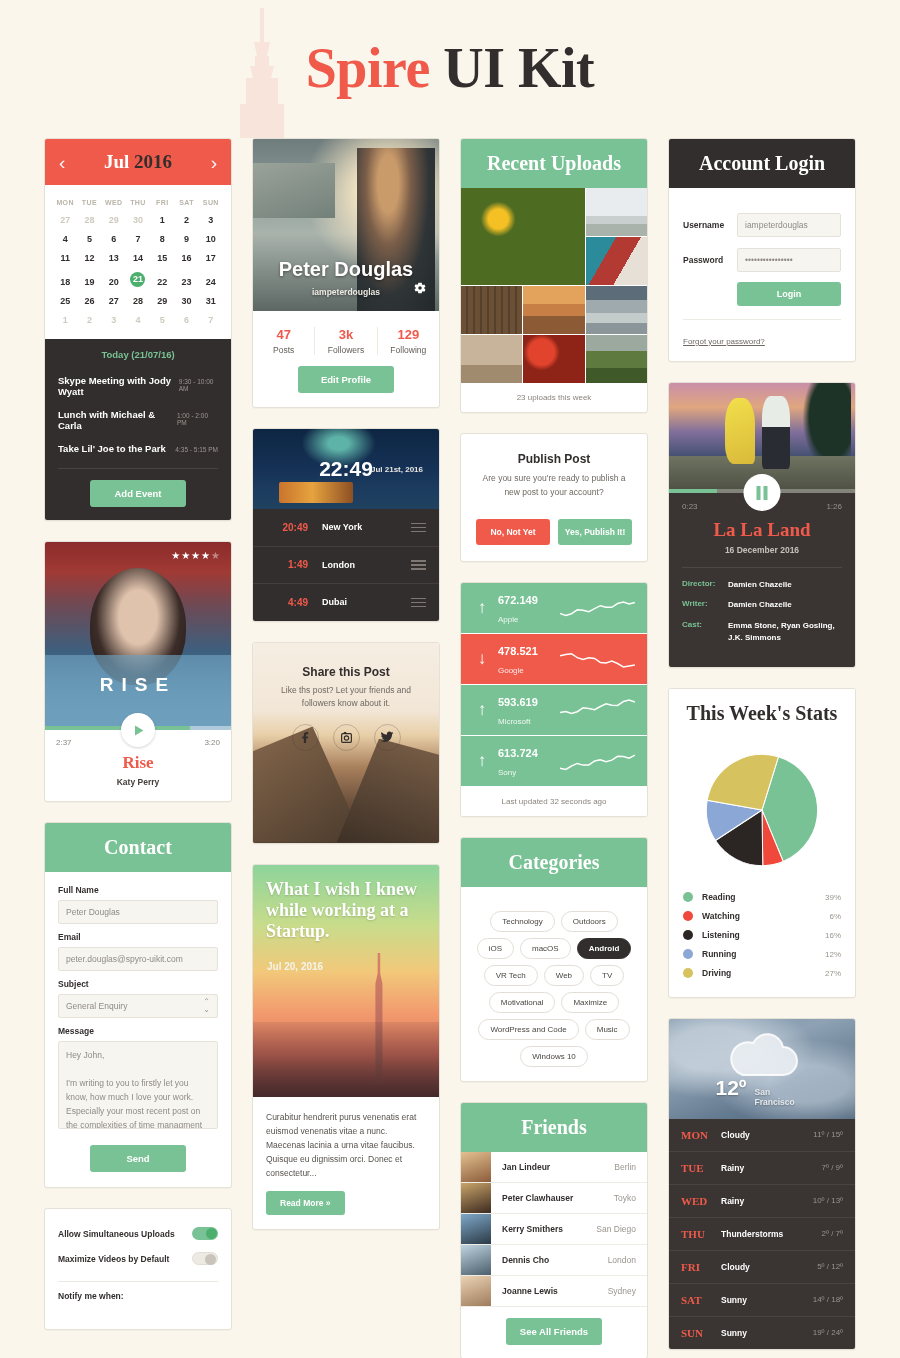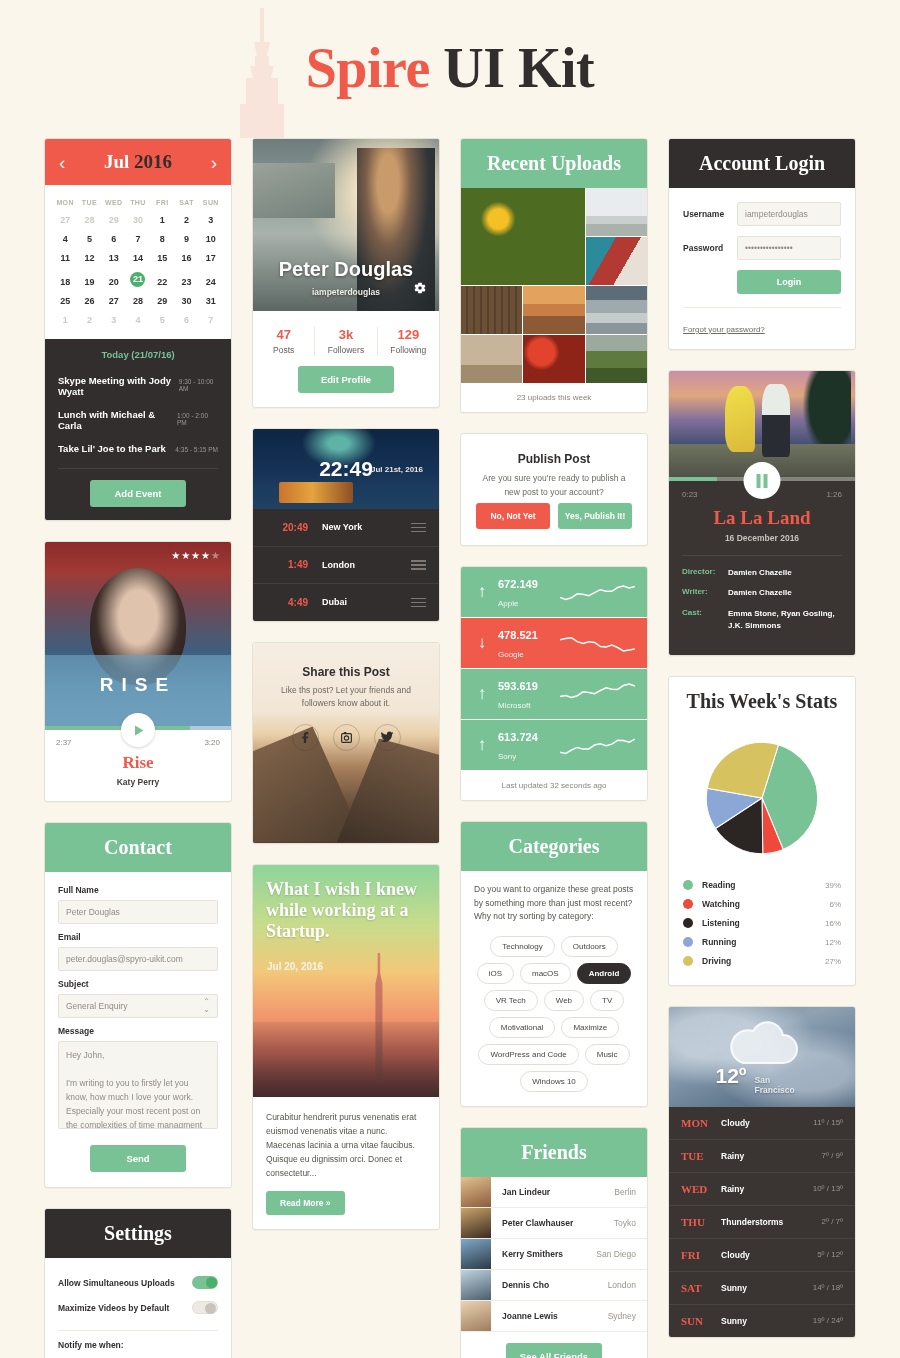--- a/index.html
+++ b/index.html
@@ -239,21 +239,21 @@
   
   .ug { display: grid; grid-template-columns: repeat(3, 1fr); grid-auto-rows: 48px; gap: 1px; background: #fff; }
   .ug .big { grid-column: span 2; grid-row: span 2; }
   .ug div { background-size: cover; background-position: center; }
   .up-foot { text-align: center; font-size: 8px; color: #8A857E; padding: 10px 0; }
 
   
   .pub { padding: 18px 15px 16px; text-align: center; }
   .pub-t { font-size: 12px; font-weight: bold; color: #322E2D; }
   .pub-s { font-size: 8.5px; color: #6E6962; line-height: 1.6; margin-top: 6px; }
-  .pub-btns { display: flex; gap: 8px; margin-top: 4px; }
+  .pub-btns { display: flex; gap: 8px; margin-top: 20px; }
   .pub-btns button { flex: 1; border: 0; border-radius: 3px; color: #fff; font-size: 8.5px;
                      font-weight: bold; padding: 8px 0; cursor: pointer;
                      font-family: "Liberation Sans", sans-serif;}
   .pub-no { background: #F05A4B; }
   .pub-yes { background: #79C295; }
 
   
   .stock { display: flex; align-items: center; padding: 7px 11px; margin-bottom: 1px; }
   .stock.up { background: #79C295; }
   .stock.down { background: #F05A4B; }
@@ -302,21 +302,21 @@
   .vid-title { text-align: center; color: #F05A4B; font-family: "Liberation Serif", serif;
                font-size: 19px; font-weight: bold; margin-top: 8px; }
   .vid-date { text-align: center; color: #C7C1BA; font-size: 8.5px; font-weight: bold; margin-top: 4px; }
   .vid-sep { border-top: 1px solid #4D4745; margin: 12px 0 11px; }
   .vid-meta { display: flex; margin-bottom: 8px; }
   .vid-meta .k { width: 46px; color: #79C295; font-size: 8px; font-weight: bold; flex: 0 0 46px; }
   .vid-meta .v { color: #fff; font-size: 8px; font-weight: bold; line-height: 1.55; }
 
   
   .login-body { padding: 14px 14px 13px; }
-  .login-row { display: flex; align-items: center; margin-bottom: 10px; }
+  .login-row { display: flex; align-items: center; margin-bottom: 10px; margin-top: 11px; }
   .login-row label { width: 54px; font-size: 8.5px; font-weight: bold; color: #322E2D; flex: 0 0 54px; }
   .login-row .inp { flex: 1; }
   .login-btn-wrap { padding-left: 54px; }
   .login-btn { background: #79C295; color: #fff; border: 0; border-radius: 3px; width: 100%;
                font-size: 9px; font-weight: bold; padding: 7px 0; cursor: pointer;
                font-family: "Liberation Sans", sans-serif;}
   .login-sep { border-top: 1px solid #EDEAE2; margin: 13px 0 10px; }
   .login-forgot { font-size: 8px; color: #6F6A64; text-decoration: underline; cursor: pointer; }
 
   
@@ -505,21 +505,20 @@
       <textarea class="inp ta" style="">Hey John,
 
 I'm writing to you to firstly let you know, how much I love your work. Especially your most recent post on the complexities of time managment software design...</textarea>
       <div class="send-wrap">
         <button class="btn btn-sm">Send</button>
       </div>
     </div>
   </div>
 
   <div class="card">
-    <div class="hdr hdr-dark">Settings</div>
     <div class="set-body">
       <div class="set-row">
         <span class="lbl">Allow Simultaneous Uploads</span>
         <span class="tg on">
             <i></i>
           </span>
       </div>
       <div class="set-row">
         <span class="lbl">Maximize Videos by Default</span>
         <span class="tg off">
@@ -713,21 +712,20 @@
     <polyline points="0.0,22.8 7.2,24.0 14.4,20.4 21.6,17.6 28.8,19.4 36.0,19.3 43.2,15.0 50.4,13.8 57.6,15.9 64.8,14.1 72.0,10.0 79.2,10.3 86.4,11.9 93.6,8.7" fill="none" stroke="#fff" stroke-width="1.6"></polyline>
           </svg>
         </div>
       </div>
     <div class="stock-foot">Last updated 32 seconds ago</div>
   </div>
 
   <div class="card">
     <div class="hdr hdr-green">Categories</div>
     <div class="cat-body">
-      <p>Do you want to organize these great posts by something more than just most recent? Why not try sorting by category:</p>
       <div class="tags" id="cat-tags">
           <span class="tag ">Technology</span>
           <span class="tag ">Outdoors</span>
           <span class="tag ">iOS</span>
           <span class="tag ">macOS</span>
           <span class="tag active">Android</span>
           <span class="tag ">VR Tech</span>
           <span class="tag ">Web</span>
           <span class="tag ">TV</span>
           <span class="tag ">Motivational</span>

